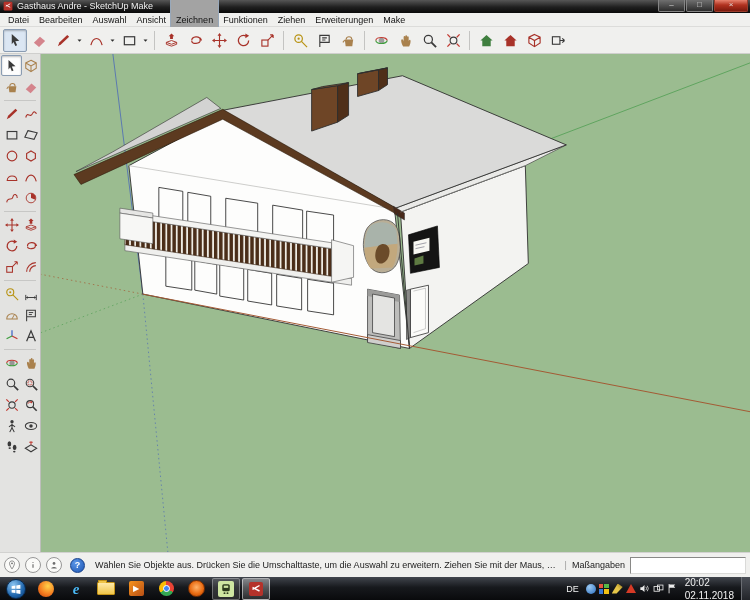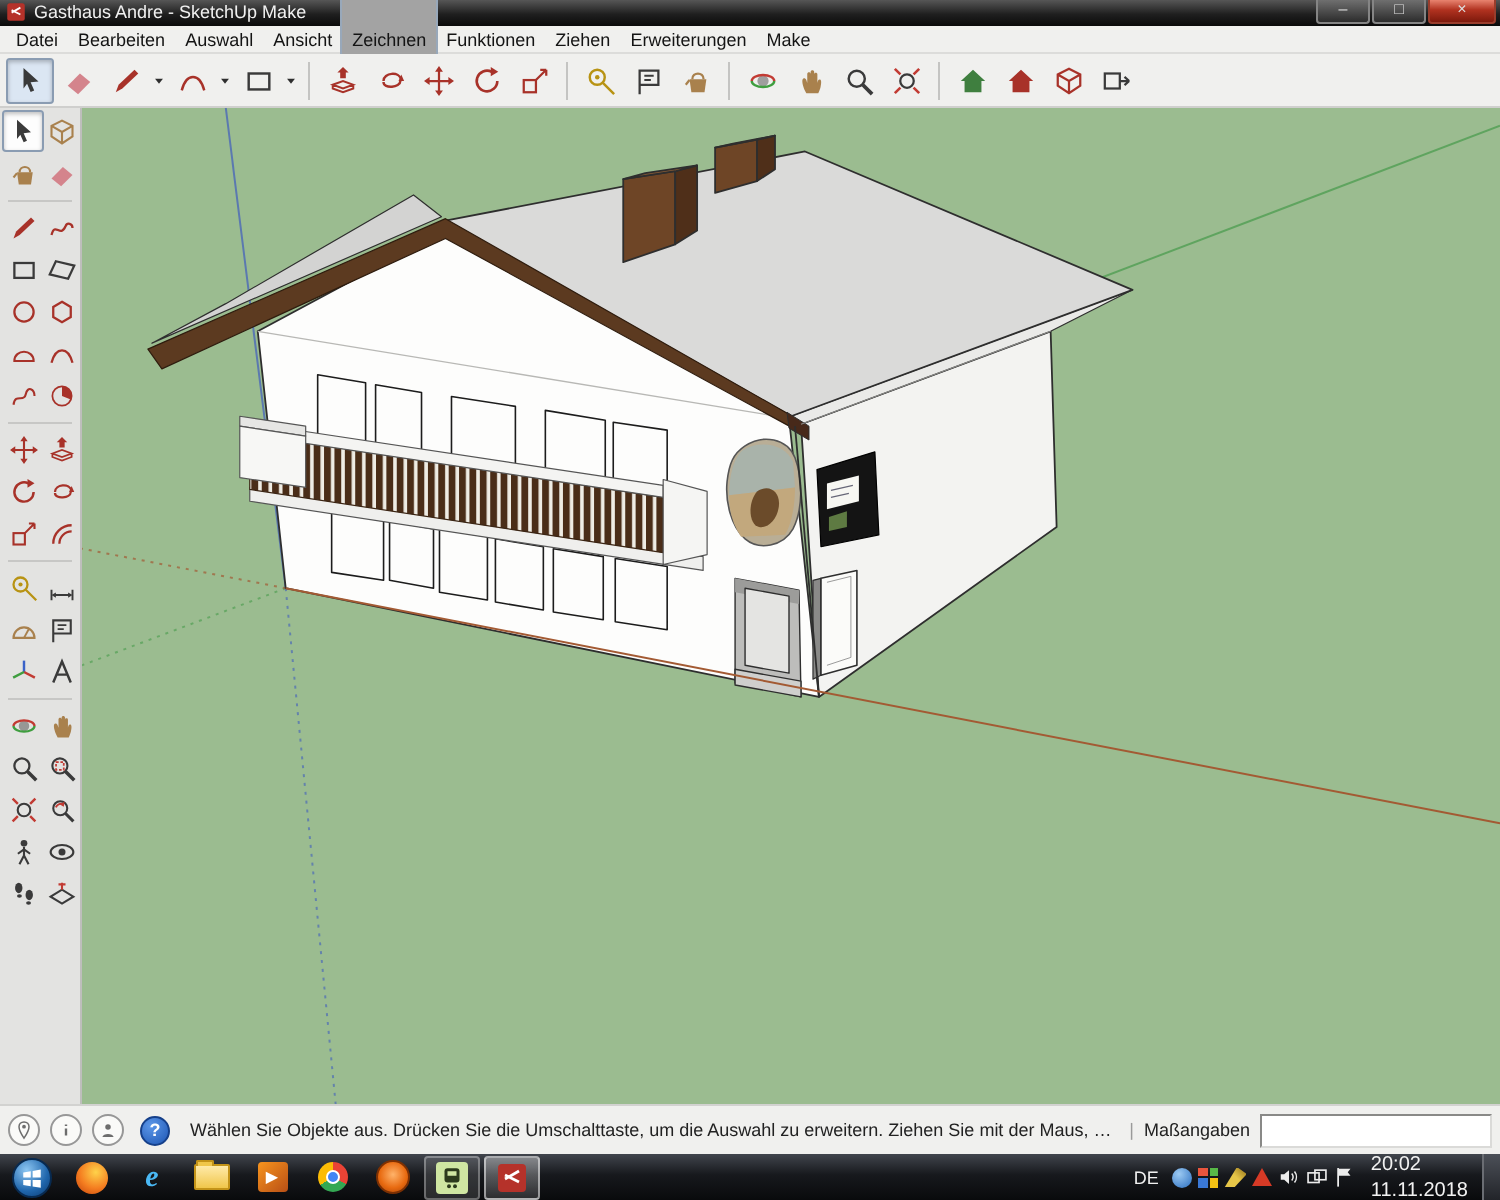--- a/index.html
+++ b/index.html
@@ -791,16 +791,16 @@
       </svg>
     <svg class="ticn">
         <use href="#s-duorect"></use>
       </svg>
     <svg class="ticn">
         <use href="#s-flag"></use>
       </svg>
   </span>
   <span class="clock">
     <span>20:02</span><br>
-    <span>11.11.2018</span>
+    <span>02.11.2018</span>
   </span>
   <span class="showdesk"></span>
 </div>
 
 </body></html>

